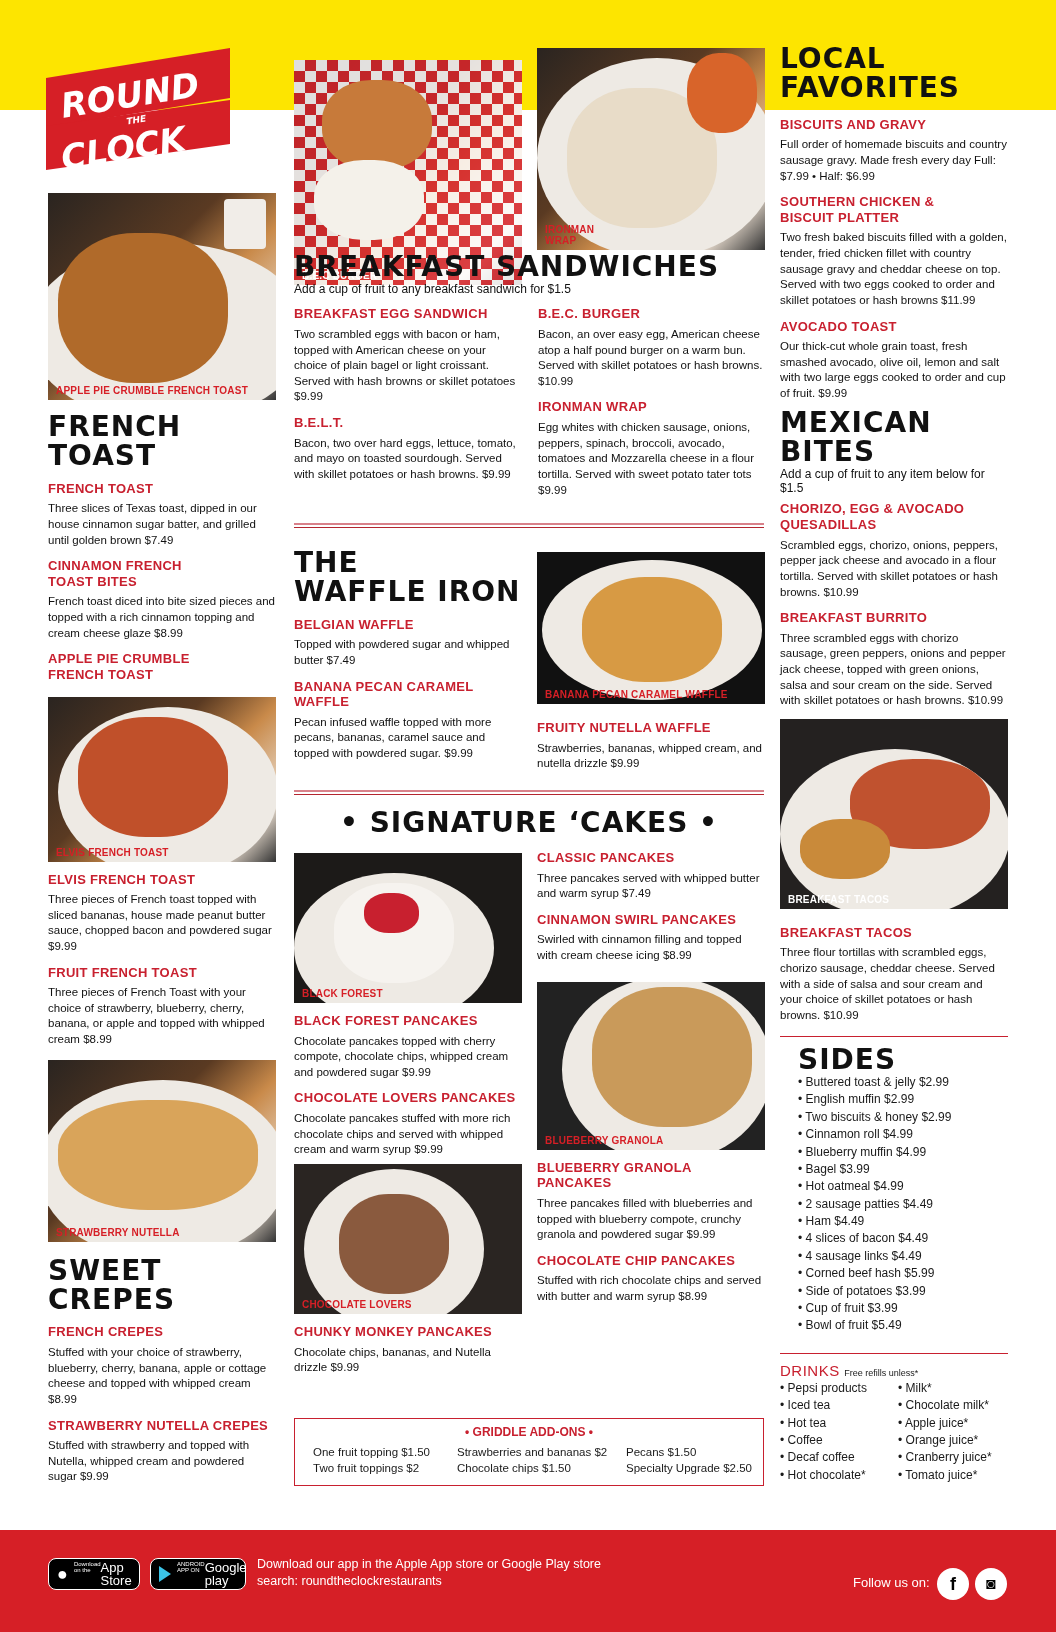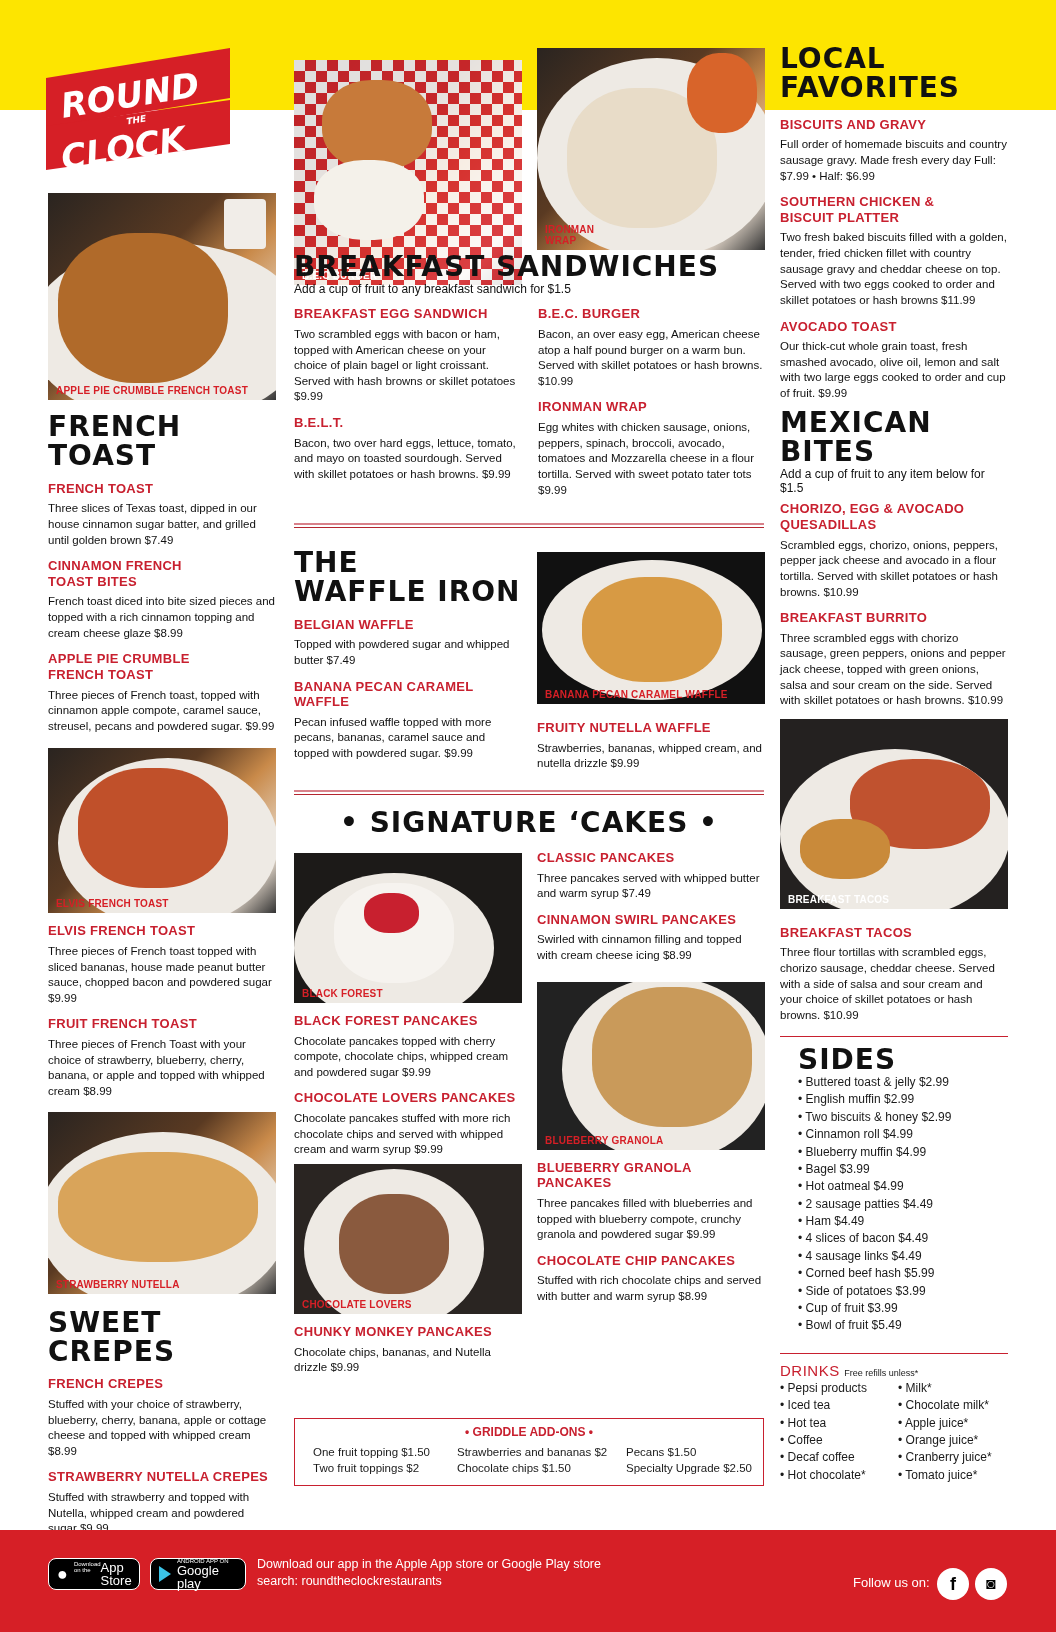--- a/index.html
+++ b/index.html
@@ -54,21 +54,20 @@
   <div class="item">
       <h3>FRENCH TOAST</h3>
       <p>Three slices of Texas toast, dipped in our house cinnamon sugar batter, and grilled until golden brown  $7.49</p>
     </div>
   <div class="item">
       <h3 style="width:150px">CINNAMON FRENCH TOAST BITES</h3>
       <p>French toast diced into bite sized pieces and topped with a rich cinnamon topping and cream cheese glaze $8.99</p>
     </div>
   <div class="item">
       <h3 style="width:150px">APPLE PIE CRUMBLE FRENCH TOAST</h3>
-      <p>Three pieces of French toast, topped with cinnamon apple compote, caramel sauce, streusel, pecans and powdered sugar. $9.99</p>
     </div>
   <div class="photo" style="height:165px;margin-top:14px">
     <div class="plate" style="left:10px;top:10px;width:220px;height:170px"></div>
     <div class="food" style="left:30px;top:20px;width:150px;height:120px;background:#c0502a"></div>
     <span class="cap">ELVIS FRENCH TOAST</span>
   </div>
   <div class="item">
       <h3>ELVIS FRENCH TOAST</h3>
       <p>Three pieces of French toast topped with sliced bananas, house made peanut butter sauce, chopped bacon and powdered sugar $9.99</p>
     </div>
@@ -311,21 +310,21 @@
 <div class="footer">
   <div class="badge" style="left:48px;top:28px;width:92px">
     <span style="font-size:18px">●</span>
     <span style="display:flex;flex-direction:row">
         <span class="s">Download on the</span>
         <span class="b">App Store</span>
       </span>
   </div>
   <div class="badge" style="left:150px;top:28px;width:96px">
     <span style="width:0;height:0;border-top:8px solid transparent;border-bottom:8px solid transparent;border-left:12px solid #3bc4e8"></span>
-    <span style="display:flex;flex-direction:column">
+    <span style="display:flex;flex-direction:row">
         <span class="s">ANDROID APP ON</span>
         <span class="b">Google play</span>
       </span>
   </div>
   <div style="position:absolute;left:257px;top:26px;color:#ffffff;font-size:12.5px;line-height:1.35">
     <div>Download our app in the Apple App store or Google Play store</div>
     <div>search: roundtheclockrestaurants</div>
   </div>
   <span style="position:absolute;left:853px;top:45px;color:#fff;font-size:13px">Follow us on:</span>
   <a class="social" style="left:937px;top:38px">f</a>

